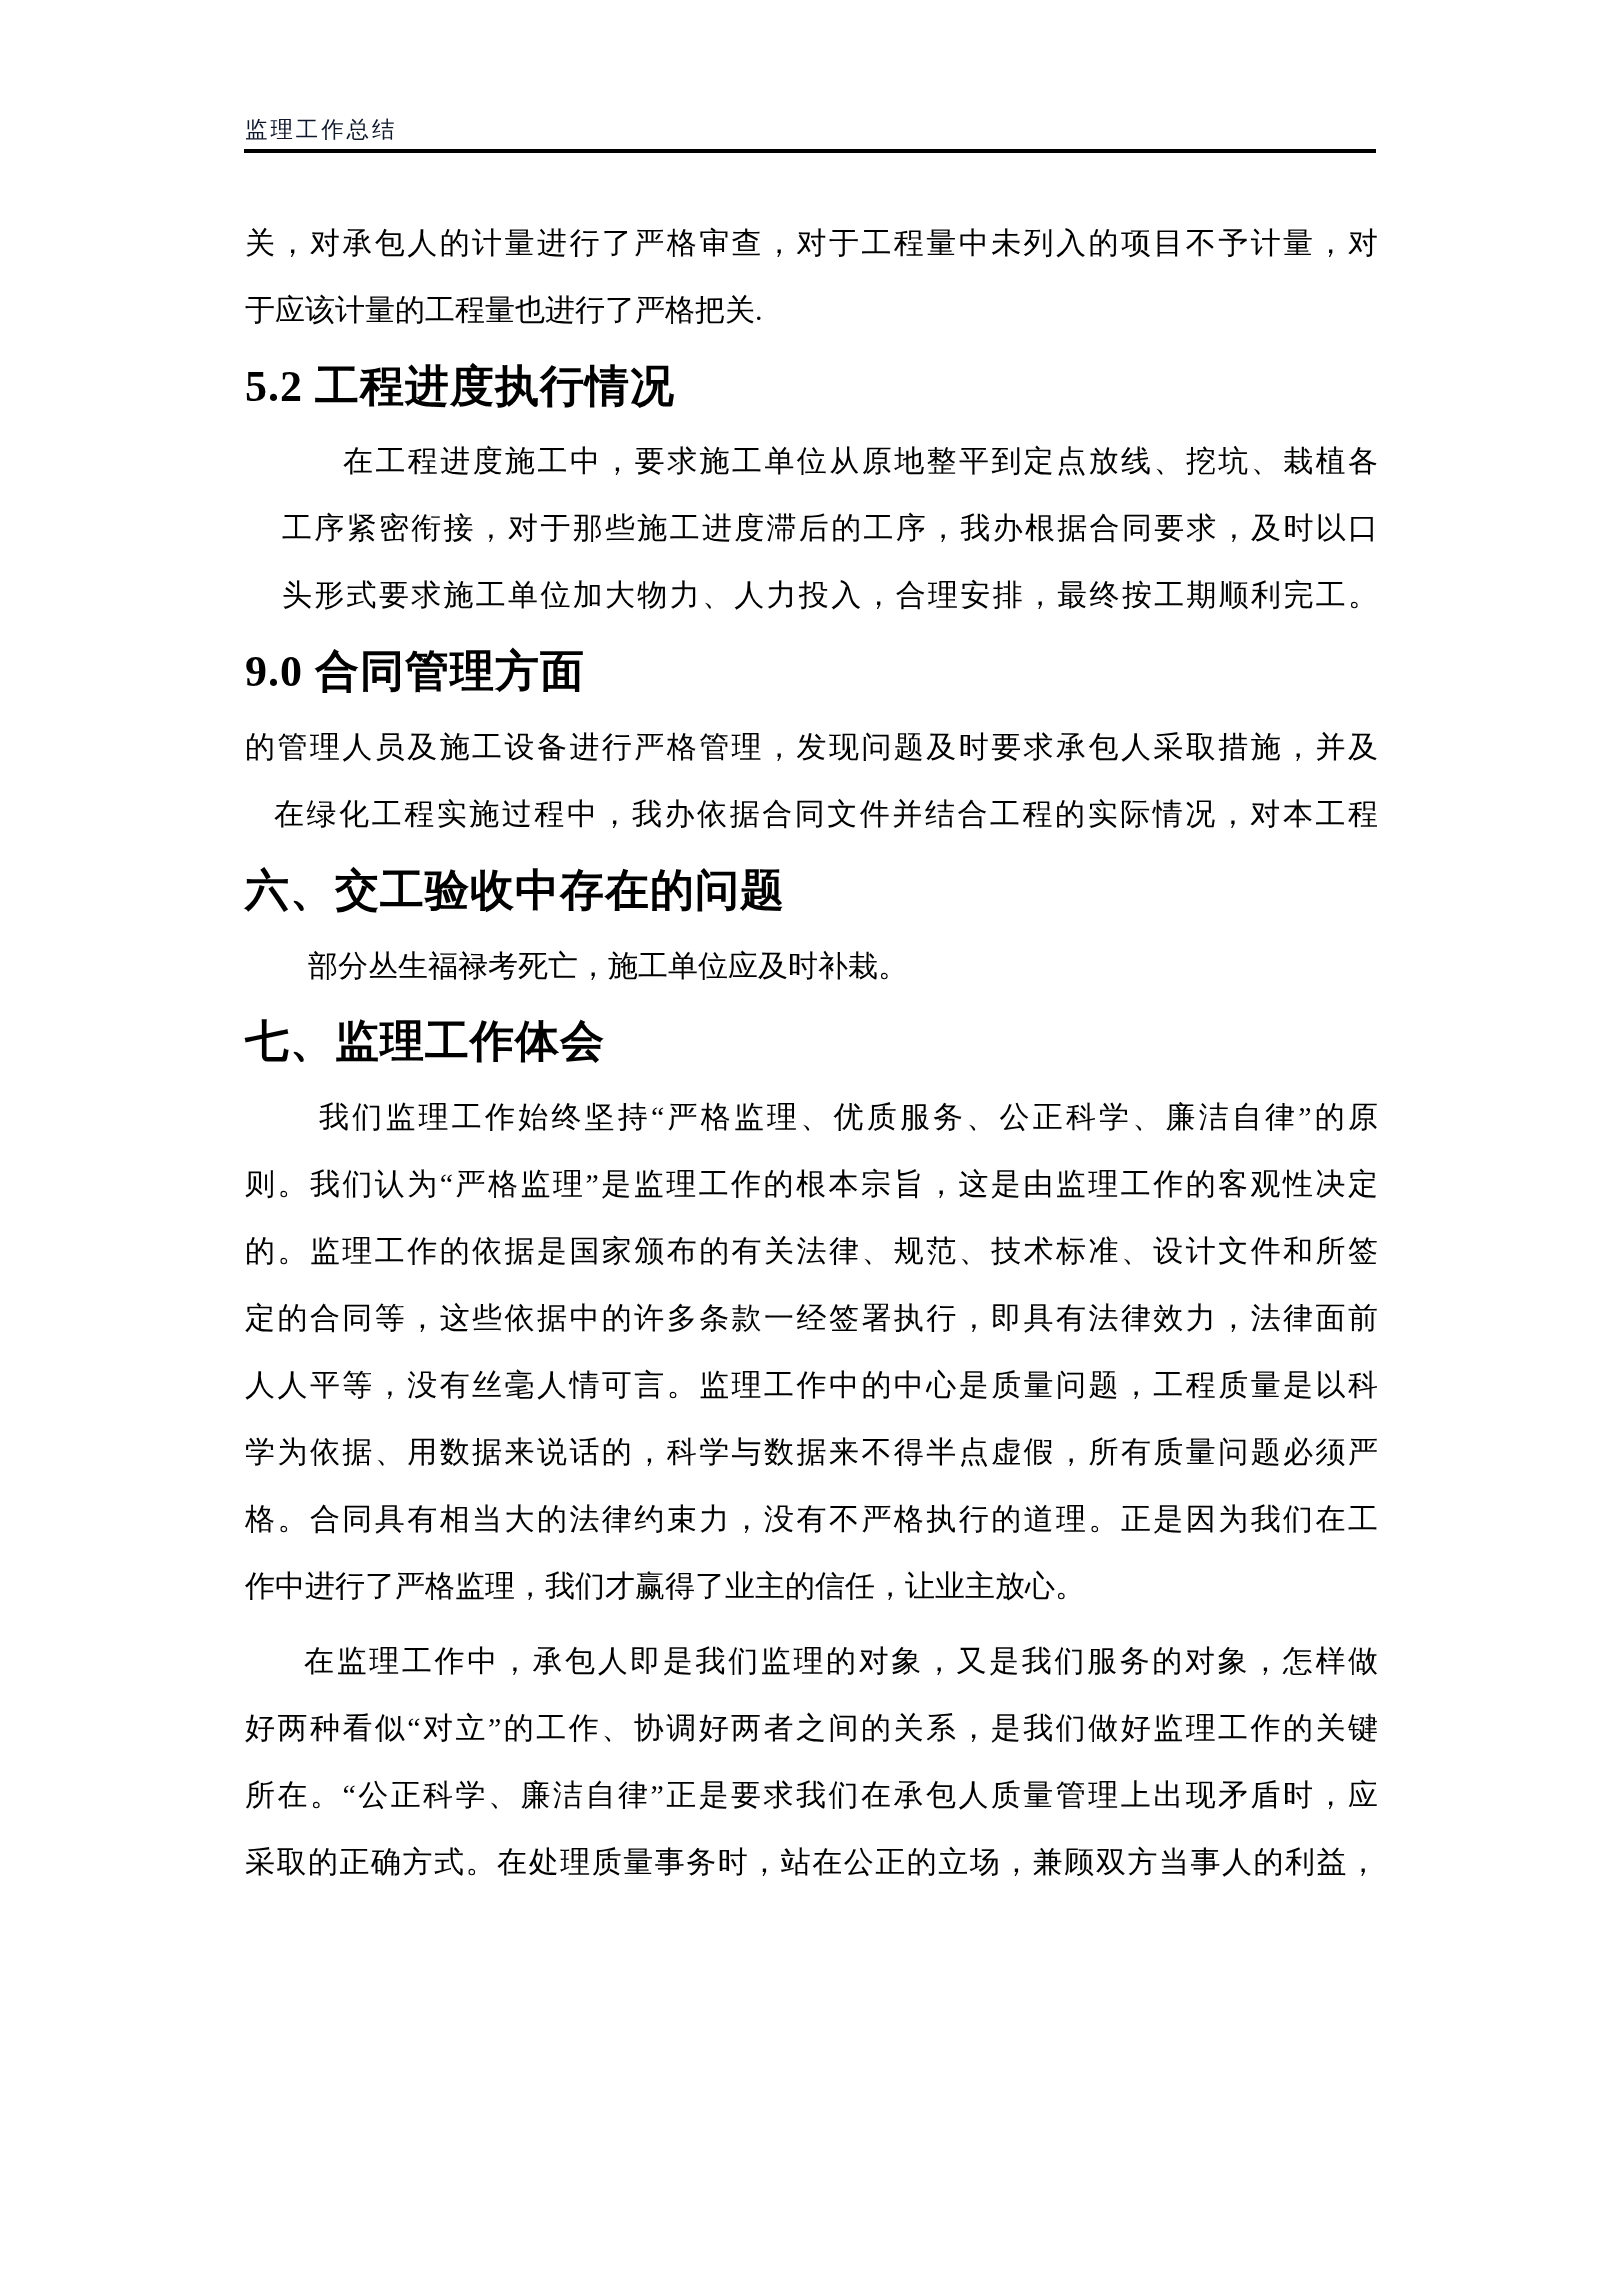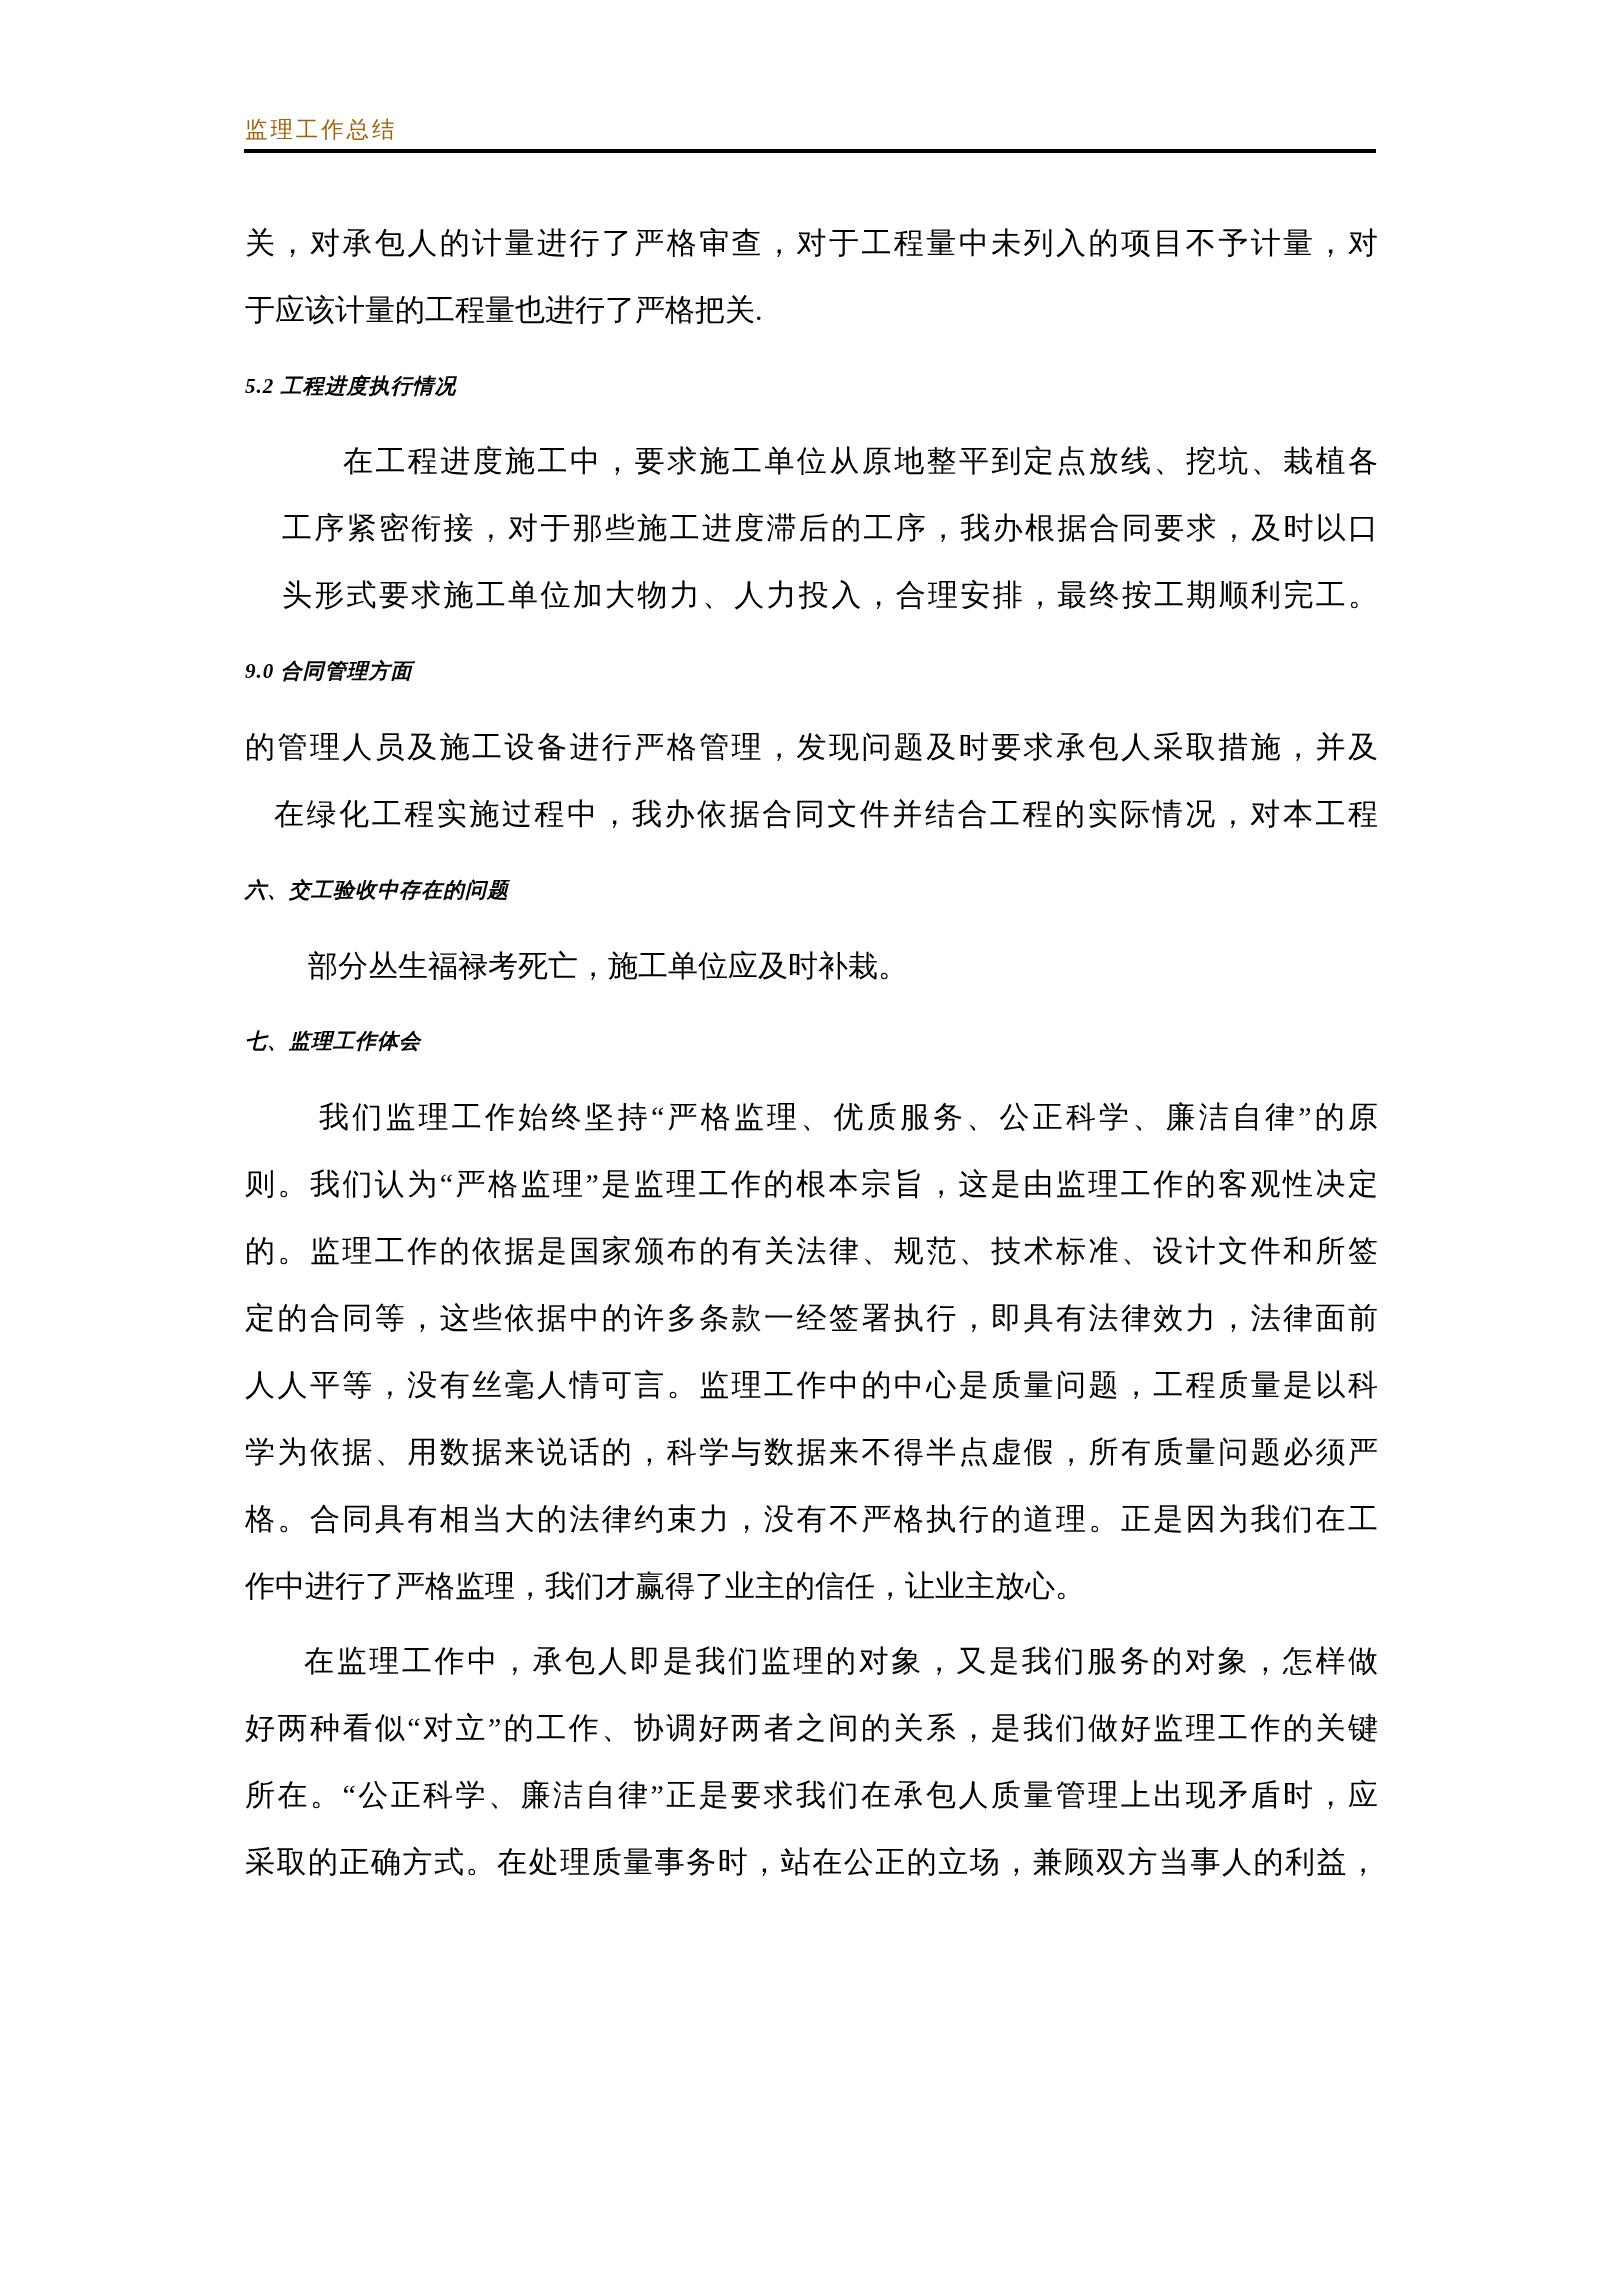--- a/index.html
+++ b/index.html
@@ -6,36 +6,35 @@
   .page{
     position:relative;
     width:1621px;height:2293px;
     background:#ffffff;
     overflow:hidden;
     font-family:"Liberation Serif","DejaVu Serif",serif;
     color:#000000;
   }
   .running-header{
     position:absolute;left:245px;top:114px;
-    font-size:22.5px;letter-spacing:2.9px;color:#a16207;
+    font-size:22.5px;letter-spacing:2.9px;color:#0f172a;
   }
   .header-rule{
     position:absolute;left:244px;top:149px;
     width:1132px;height:3.9px;background:#000;
   }
   .doc{
     position:absolute;left:245px;top:201px;width:1133px;
     font-size:30px;line-height:67px;
   }
   .paragraph{margin:7.8px 0 0 0;}
   .heading{
     margin:9.8px 0 0 0;
-    font-weight:700;font-size:21px;line-height:67px;
+    font-weight:700;font-size:44px;line-height:67px;
     letter-spacing:1px;
-    font-style:italic;
   }
   .line{height:67px;line-height:67px;}
   .line.fill{
     text-align:justify;
     text-align-last:justify;
     -moz-text-align-last:justify;
   }
 </style>
 </head>
 <body>

